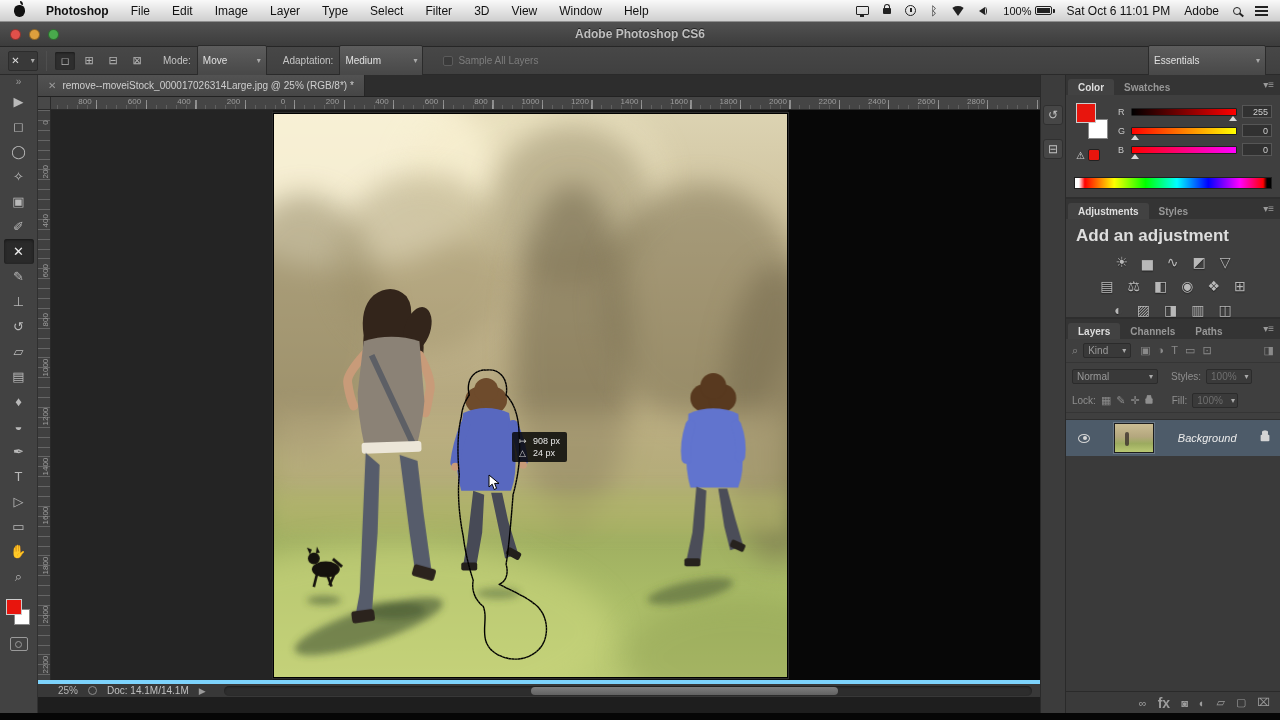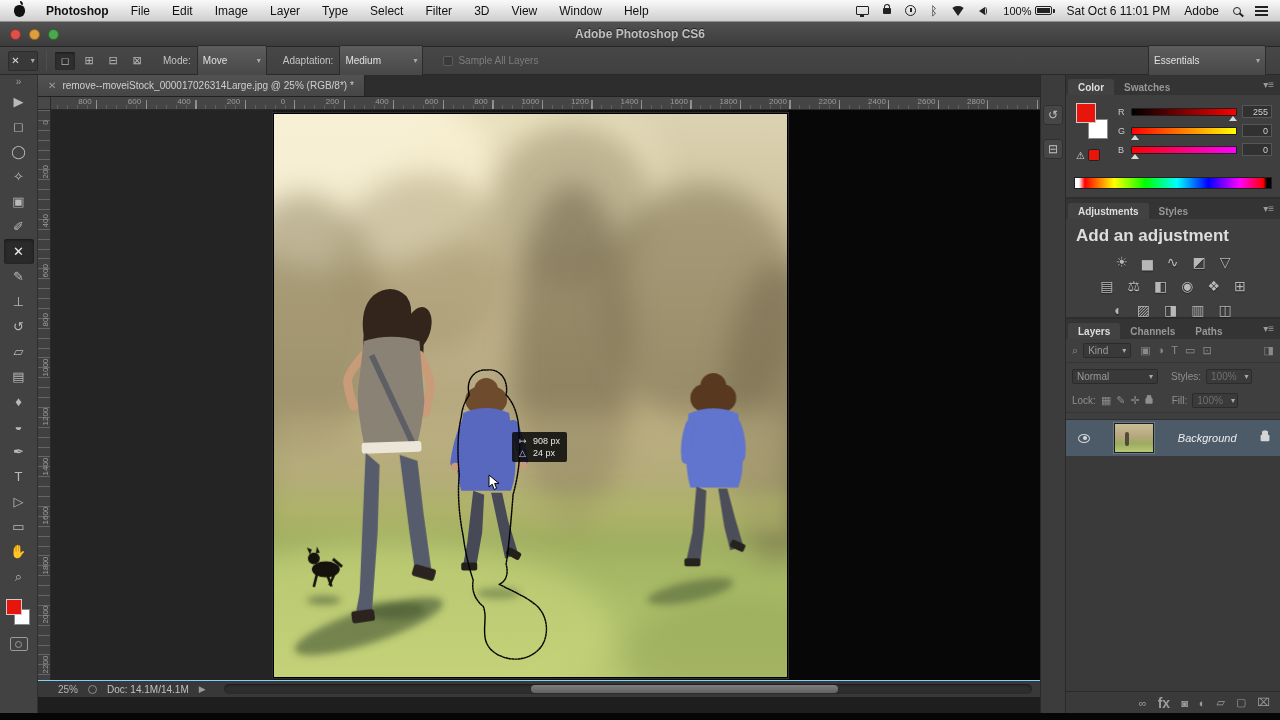--- a/index.html
+++ b/index.html
@@ -98,21 +98,21 @@
   .rvlabel { position:absolute; left:1px; transform:rotate(-90deg); transform-origin:center; font-size:8px; color:#9d9d9d; width:12px; text-align:center; }
   #photo { position:absolute; left:235px; top:3px; width:515px; height:565px; border:1px solid #000; box-shadow:0 0 0 1px #2e2e2e; }
   #photo svg { display:block; width:100%; height:100%; }
   
   #measure-tip { position:absolute; left:474px; top:322px; background:rgba(8,8,8,.85); border-radius:2px;
     padding:3px 7px; color:#e8e8e8; font-size:9px; line-height:12px; z-index:6; }
   #measure-tip .ticon { display:inline-block; width:14px; color:#cfcfcf; }
   #cursor { position:absolute; left:450px; top:364px; z-index:7; }
 
   
-  #statusbar { position:absolute; top:605px; left:0; right:0; height:17px; background:#383838; border-top:1px solid #7dd3fc;
+  #statusbar { position:absolute; top:605px; left:0; right:0; height:17px; background:#383838; border-top:4px solid #7dd3fc;
     display:flex; align-items:center; font-size:10px; color:#b5b5b5; gap:10px; padding:0 8px 0 20px; }
   .status-circle { width:9px; height:9px; border:1px solid #8a8a8a; border-radius:50%; }
   #doc-size { color:#c0c0c0; }
   .status-arrow { color:#9a9a9a; font-size:9px; }
   #hscroll { flex:1; height:10px; margin-left:8px; background:#2d2d2d; border-radius:5px; box-shadow:inset 0 1px 2px #1c1c1c; position:relative; }
   #hscroll .thumb { position:absolute; left:38%; width:38%; top:1px; height:8px; background:linear-gradient(#7d7d7d,#626262); border-radius:4px; }
   #bottomtabs { position:absolute; top:622px; left:0; right:0; height:16px; background:#282828; display:flex; align-items:flex-end; padding-left:4px; gap:2px; }
   .btab { font-size:10px; padding:2px 12px 2px; border-radius:3px 3px 0 0; color:#8b8b8b; }
   .btab.active { background:#3e3e3e; color:#e0e0e0; }
 

